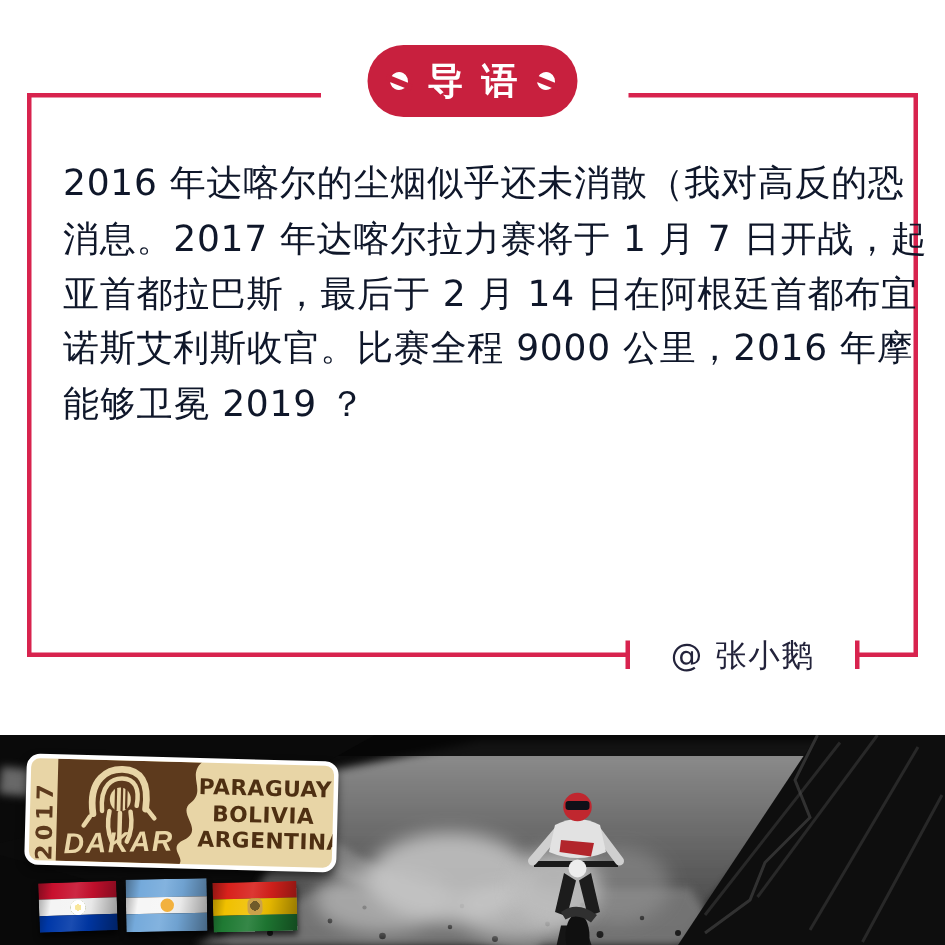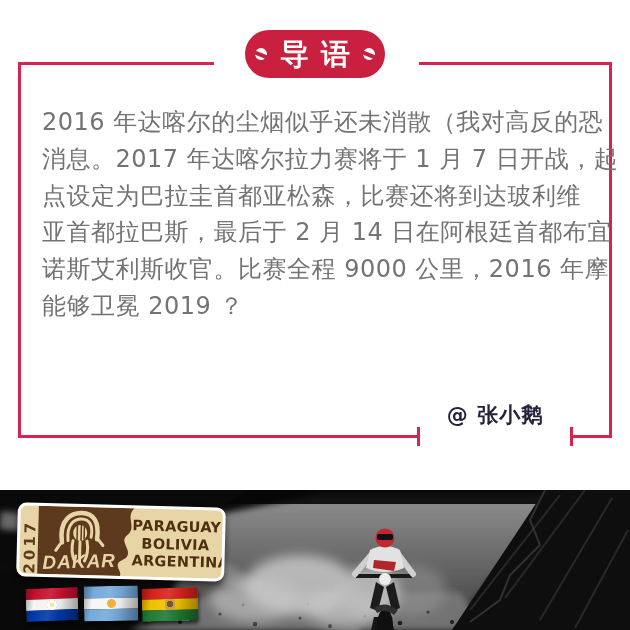--- a/index.html
+++ b/index.html
@@ -14,32 +14,32 @@
   .b-top-r {left:419px;top:62px;width:193px;height:3px;}
   .b-bot-l {left:18px;top:435px;width:402px;height:3px;}
   .b-bot-r {left:570px;top:435px;width:42px;height:3px;}
   .tick    {position:absolute;background:#d8234e;width:3px;height:19px;top:427px;}
   .tick-1  {left:417px;}
   .tick-2  {left:570px;}
 
   
   .badge{position:absolute;left:245px;top:30px;width:140px;height:48px;background:#c8203e;
          border-radius:26px;display:flex;align-items:center;justify-content:center;gap:13px;z-index:4;}
-  .badge-label{color:#ffffff;font-size:29px;font-weight:bold;letter-spacing:12px;margin-right:-12px;line-height:1;}
+  .badge-label{color:#ffffff;font-size:24px;font-weight:bold;letter-spacing:12px;margin-right:-12px;line-height:1;}
   .qm{width:12px;height:12px;border-radius:50%;background:#ffffff;position:relative;transform:rotate(-18deg);flex:0 0 auto;}
   .qm::after{content:"";position:absolute;left:-3px;top:4.5px;width:18px;height:3.5px;background:#c8203e;transform:rotate(40deg);}
 
   
-  .intro{position:absolute;left:42px;top:104px;width:548px;color:#737373;font-size:24px;
+  .intro{position:absolute;left:42px;top:104px;width:548px;color:#0f172a;font-size:24px;
          line-height:36.8px;text-align:justify;}
   .intro .line{white-space:nowrap;letter-spacing:0.5px;}
 
   
-  .attribution{position:absolute;left:424px;top:401px;width:142px;text-align:center;
-               color:#23233b;font-size:21px;font-weight:bold;letter-spacing:1px;z-index:3;}
+  .attribution{position:absolute;left:424px;top:423px;width:142px;text-align:center;
+               color:#23233b;font-size:21px;font-weight:normal;letter-spacing:1px;z-index:3;}
 
   
   .photo{position:absolute;left:0;top:490px;width:630px;height:140px;background:#0b0b0b;overflow:hidden;z-index:1;}
 
   
   .plate{position:absolute;left:17px;top:505px;width:202px;height:68px;background:#e8d5a6;
          border:3px solid #ffffff;border-radius:9px;transform:rotate(1.5deg);z-index:3;
          box-shadow:0 3px 6px rgba(0,0,0,0.55);overflow:hidden;}
   .plate svg{position:absolute;left:0;top:0;}
   .plate-year{position:absolute;left:1px;top:0;height:68px;display:flex;align-items:center;z-index:2;
@@ -80,21 +80,20 @@
 
   <div class="badge">
     <span class="qm"></span>
     <span class="badge-label">导语</span>
     <span class="qm"></span>
   </div>
 
   <div class="intro">
     <div class="line">2016 年达喀尔的尘烟似乎还未消散（我对高反的恐</div>
     <div class="line">消息。2017 年达喀尔拉力赛将于 1 月 7 日开战，起</div>
-    <div class="line">点设定为巴拉圭首都亚松森，比赛还将到达玻利维</div>
     <div class="line">亚首都拉巴斯，最后于 2 月 14 日在阿根廷首都布宜</div>
     <div class="line">诺斯艾利斯收官。比赛全程 9000 公里，2016 年摩</div>
     <div class="line">能够卫冕 2019 ？</div>
   </div>
 
   <div class="attribution">@ 张小鹅</div>
 
   <div class="photo">
     <svg width="630" height="140" viewBox="0 0 630 140">
       <defs>

